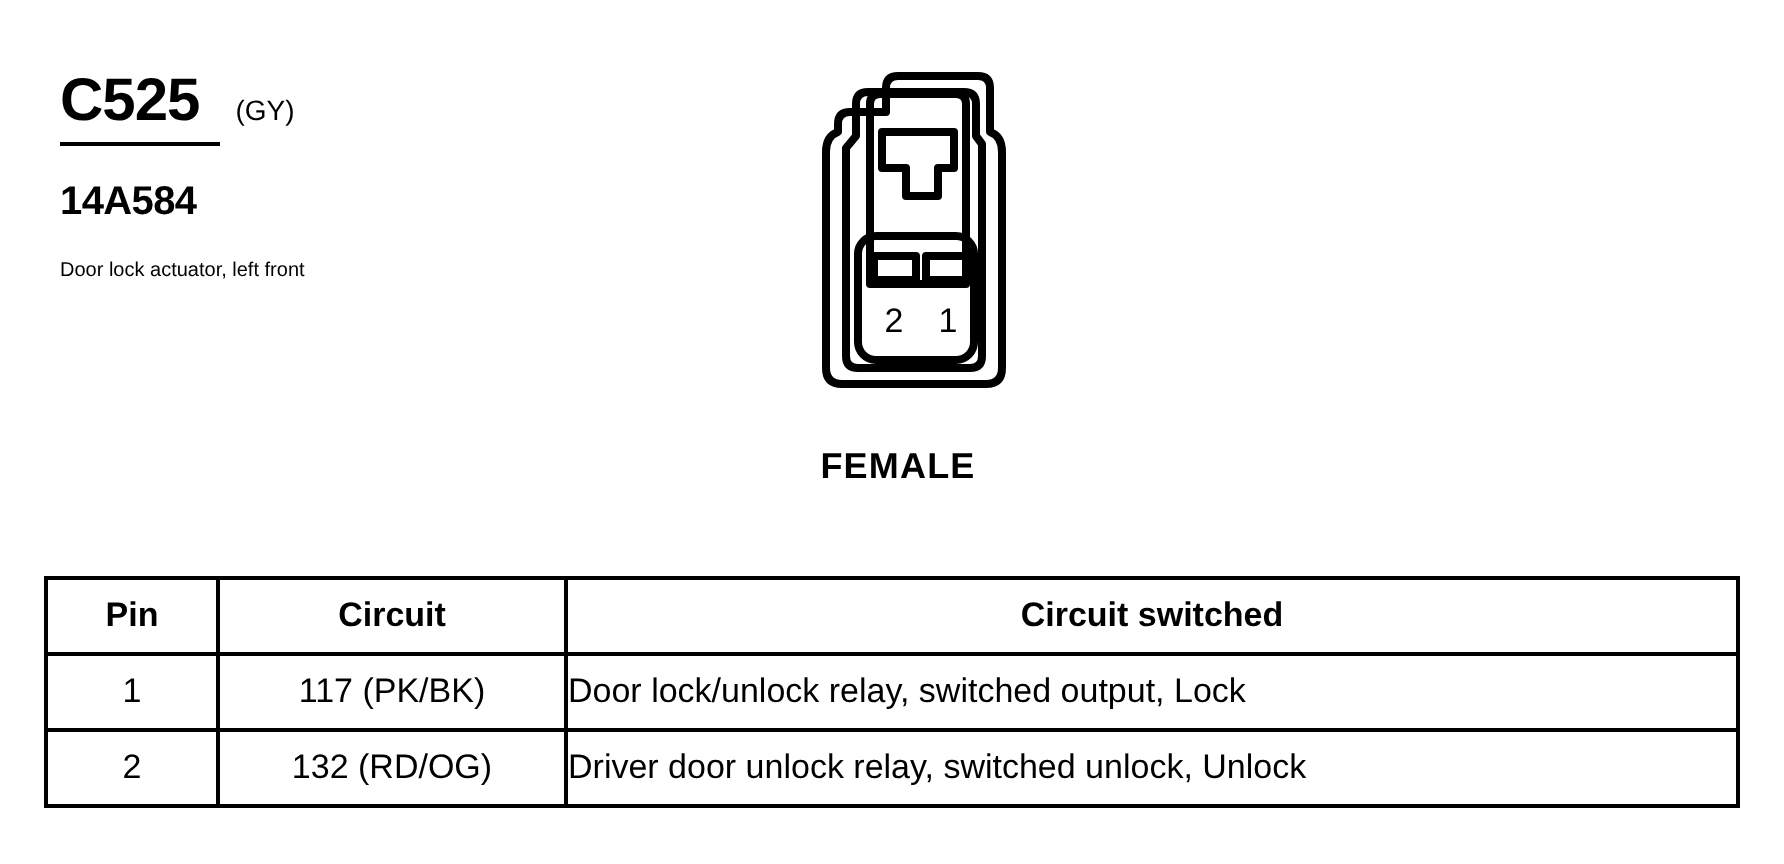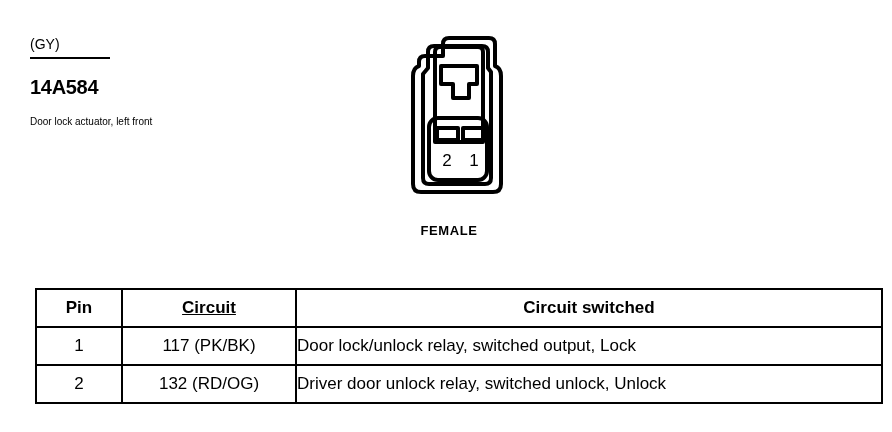--- a/index.html
+++ b/index.html
@@ -65,31 +65,31 @@
     position: absolute;
     left: 383px;
     top: 26px;
     width: 150px;
   }
   #connector-drawing {
     display: block;
   }
   #connector-type-label {
     text-align: center;
-    font-size: 13px;
+    font-size: 18px;
     font-weight: bold;
     letter-spacing: 0.6px;
     margin-top: 12px;
     width: 132px;
   }
 
   
   #pinout-table {
     position: absolute;
-    left: 35px;
+    left: 22px;
     top: 288px;
     width: 848px;
     border-collapse: collapse;
     table-layout: fixed;
   }
   #pinout-table th,
   #pinout-table td {
     border: 2px solid #000;
     padding: 0;
     height: 36px;
@@ -98,29 +98,30 @@
   #pinout-table th {
     font-size: 17px;
     font-weight: bold;
     text-align: center;
   }
   #pinout-table td {
     font-size: 17px;
     font-weight: normal;
   }
   .col-pin   { width: 84px; }
-  .col-circuit { width: 172px; text-decoration: underline; }
+  .col-circuit { width: 172px; }
   .cell-center { text-align: center; }
   .cell-left   { text-align: left; padding-left: 14px; }
 </style>
 </head>
 <body>
 
 <div id="header-block">
   <div id="connector-id-row">
+    <span id="connector-id">C525</span>
     <span id="connector-color-code">(GY)</span>
   </div>
   <div id="connector-id-underline"></div>
   <div id="part-number">14A584</div>
   <div id="component-description">Door lock actuator, left front</div>
 </div>
 
 <div id="connector-figure">
   <svg id="connector-drawing" width="150" height="185" viewBox="0 0 150 185">
     <g fill="none" stroke="#000000" stroke-width="4" stroke-linejoin="round" stroke-linecap="round">

